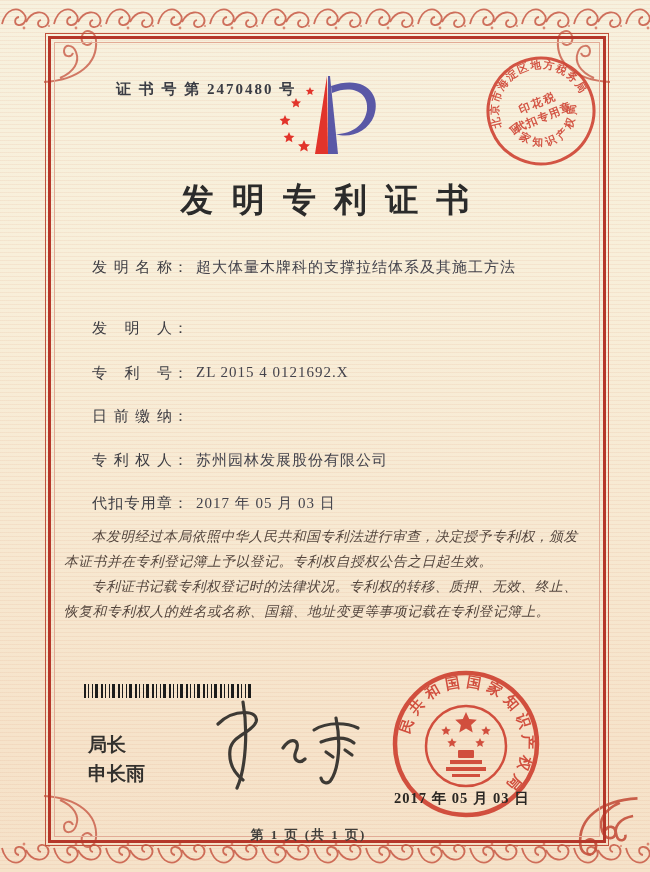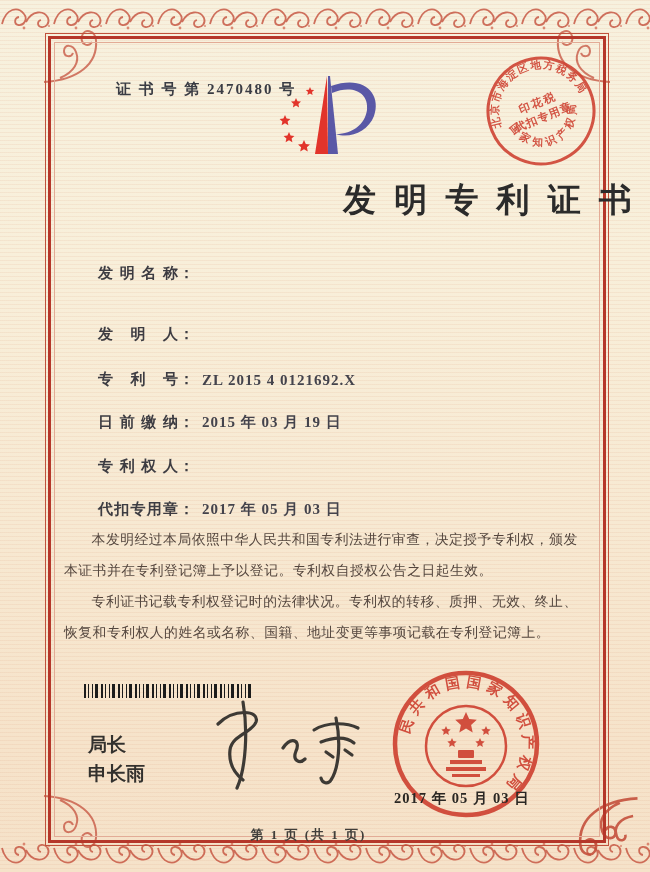--- a/index.html
+++ b/index.html
@@ -23,33 +23,33 @@
   .frame::before{content:"";position:absolute;inset:2px;border:3px solid #b5372a;}
   .frame::after{content:"";position:absolute;inset:8px;border:1px solid #e3ab96;}
   .cert-no{
     position:absolute;left:80px;top:80px;
     font-size:15px;font-weight:600;letter-spacing:2px;color:#3a3c44;margin-left:36px;
   }
   .logo{position:absolute;left:258px;top:72px;}
   .tax-seal{position:absolute;left:482px;top:52px;transform:rotate(-22deg);opacity:.9;}
   .title{
     position:absolute;left:0;top:178px;width:650px;
-    text-align:right;font-size:33px;font-weight:700;color:#2b2b2b;
+    text-align:center;font-size:33px;font-weight:700;color:#2b2b2b;
     letter-spacing:0.55em;padding-left:0.55em;box-sizing:border-box;font-family:Liberation Serif, serif;
   }
   .fields{position:absolute;left:86px;top:252px;width:500px;}
-  .frow{display:flex;align-items:flex-end;margin:12px;position:absolute;left:0;
-    font-size:15px;font-weight:700;color:#3d3c42;white-space:nowrap;}
+  .frow{display:flex;align-items:flex-start;margin:6px;position:absolute;left:0;
+    font-size:15px;font-weight:400;color:#3d3c42;white-space:nowrap;}
   .frow .flabel{display:inline-block;width:80px;text-align:justify;text-align-last:justify;}
   .frow .fcolon{margin:0 8px 0 1px;}
   .frow .fvalue{letter-spacing:1px;color:#44434c;}
   .r0{top:0px;} .r1{top:61px;} .r2{top:106px;} .r3{top:149px;} .r4{top:193px;} .r5{top:236px;}
   .body-text{
     position:absolute;left:64px;top:524px;width:522px;
-    font-size:13.8px;line-height:31px;color:#54463e;letter-spacing:0.5px;
+    font-size:13.8px;line-height:25px;color:#54463e;letter-spacing:0.5px;font-style:italic;
   }
   .body-text p{margin:0;text-indent:2em;}
   .barcode{
     position:absolute;left:84px;top:684px;width:170px;height:14px;
     background:
       repeating-linear-gradient(90deg,#1c1c1c 0 2px,rgba(0,0,0,0) 2px 4px,#1c1c1c 4px 5px,rgba(0,0,0,0) 5px 8px,#1c1c1c 8px 9px,rgba(0,0,0,0) 9px 11px,#1c1c1c 11px 14px,rgba(0,0,0,0) 14px 17px);
   }
   .signer{
     position:absolute;left:88px;top:730px;
     font-family:"Liberation Sans","DejaVu Sans",sans-serif;
@@ -130,38 +130,39 @@
     <text x="58" y="53" text-anchor="middle" fill="#cf4434" font-size="11" font-weight="bold" letter-spacing="2">印花税</text>
     <text x="58" y="68" text-anchor="middle" fill="#cf4434" font-size="11" font-weight="bold" letter-spacing="1">代扣专用章</text>
   </svg>
 
   <div class="title">发明专利证书</div>
 
   <div class="fields">
     <div class="frow r0">
       <span class="flabel">发明名称</span>
         <span class="fcolon">：</span>
+        <span class="fvalue">超大体量木牌科的支撑拉结体系及其施工方法</span>
     </div>
     <div class="frow r1">
       <span class="flabel">发明人</span>
         <span class="fcolon">：</span>
     </div>
     <div class="frow r2">
       <span class="flabel">专利号</span>
         <span class="fcolon">：</span>
         <span class="fvalue">ZL 2015 4 0121692.X</span>
     </div>
     <div class="frow r3">
       <span class="flabel">日前缴纳</span>
         <span class="fcolon">：</span>
-        <span class="fvalue">2015 年 03 月 19 日</span>
     </div>
     <div class="frow r4">
       <span class="flabel">专利权人</span>
         <span class="fcolon">：</span>
+        <span class="fvalue">苏州园林发展股份有限公司</span>
     </div>
     <div class="frow r5">
       <span class="flabel">代扣专用章</span>
         <span class="fcolon">：</span>
         <span class="fvalue">2017 年 05 月 03 日</span>
     </div>
   </div>
 
   <div class="body-text">
     <p>本发明经过本局依照中华人民共和国专利法进行审查，决定授予专利权，颁发本证书并在专利登记簿上予以登记。专利权自授权公告之日起生效。</p>

